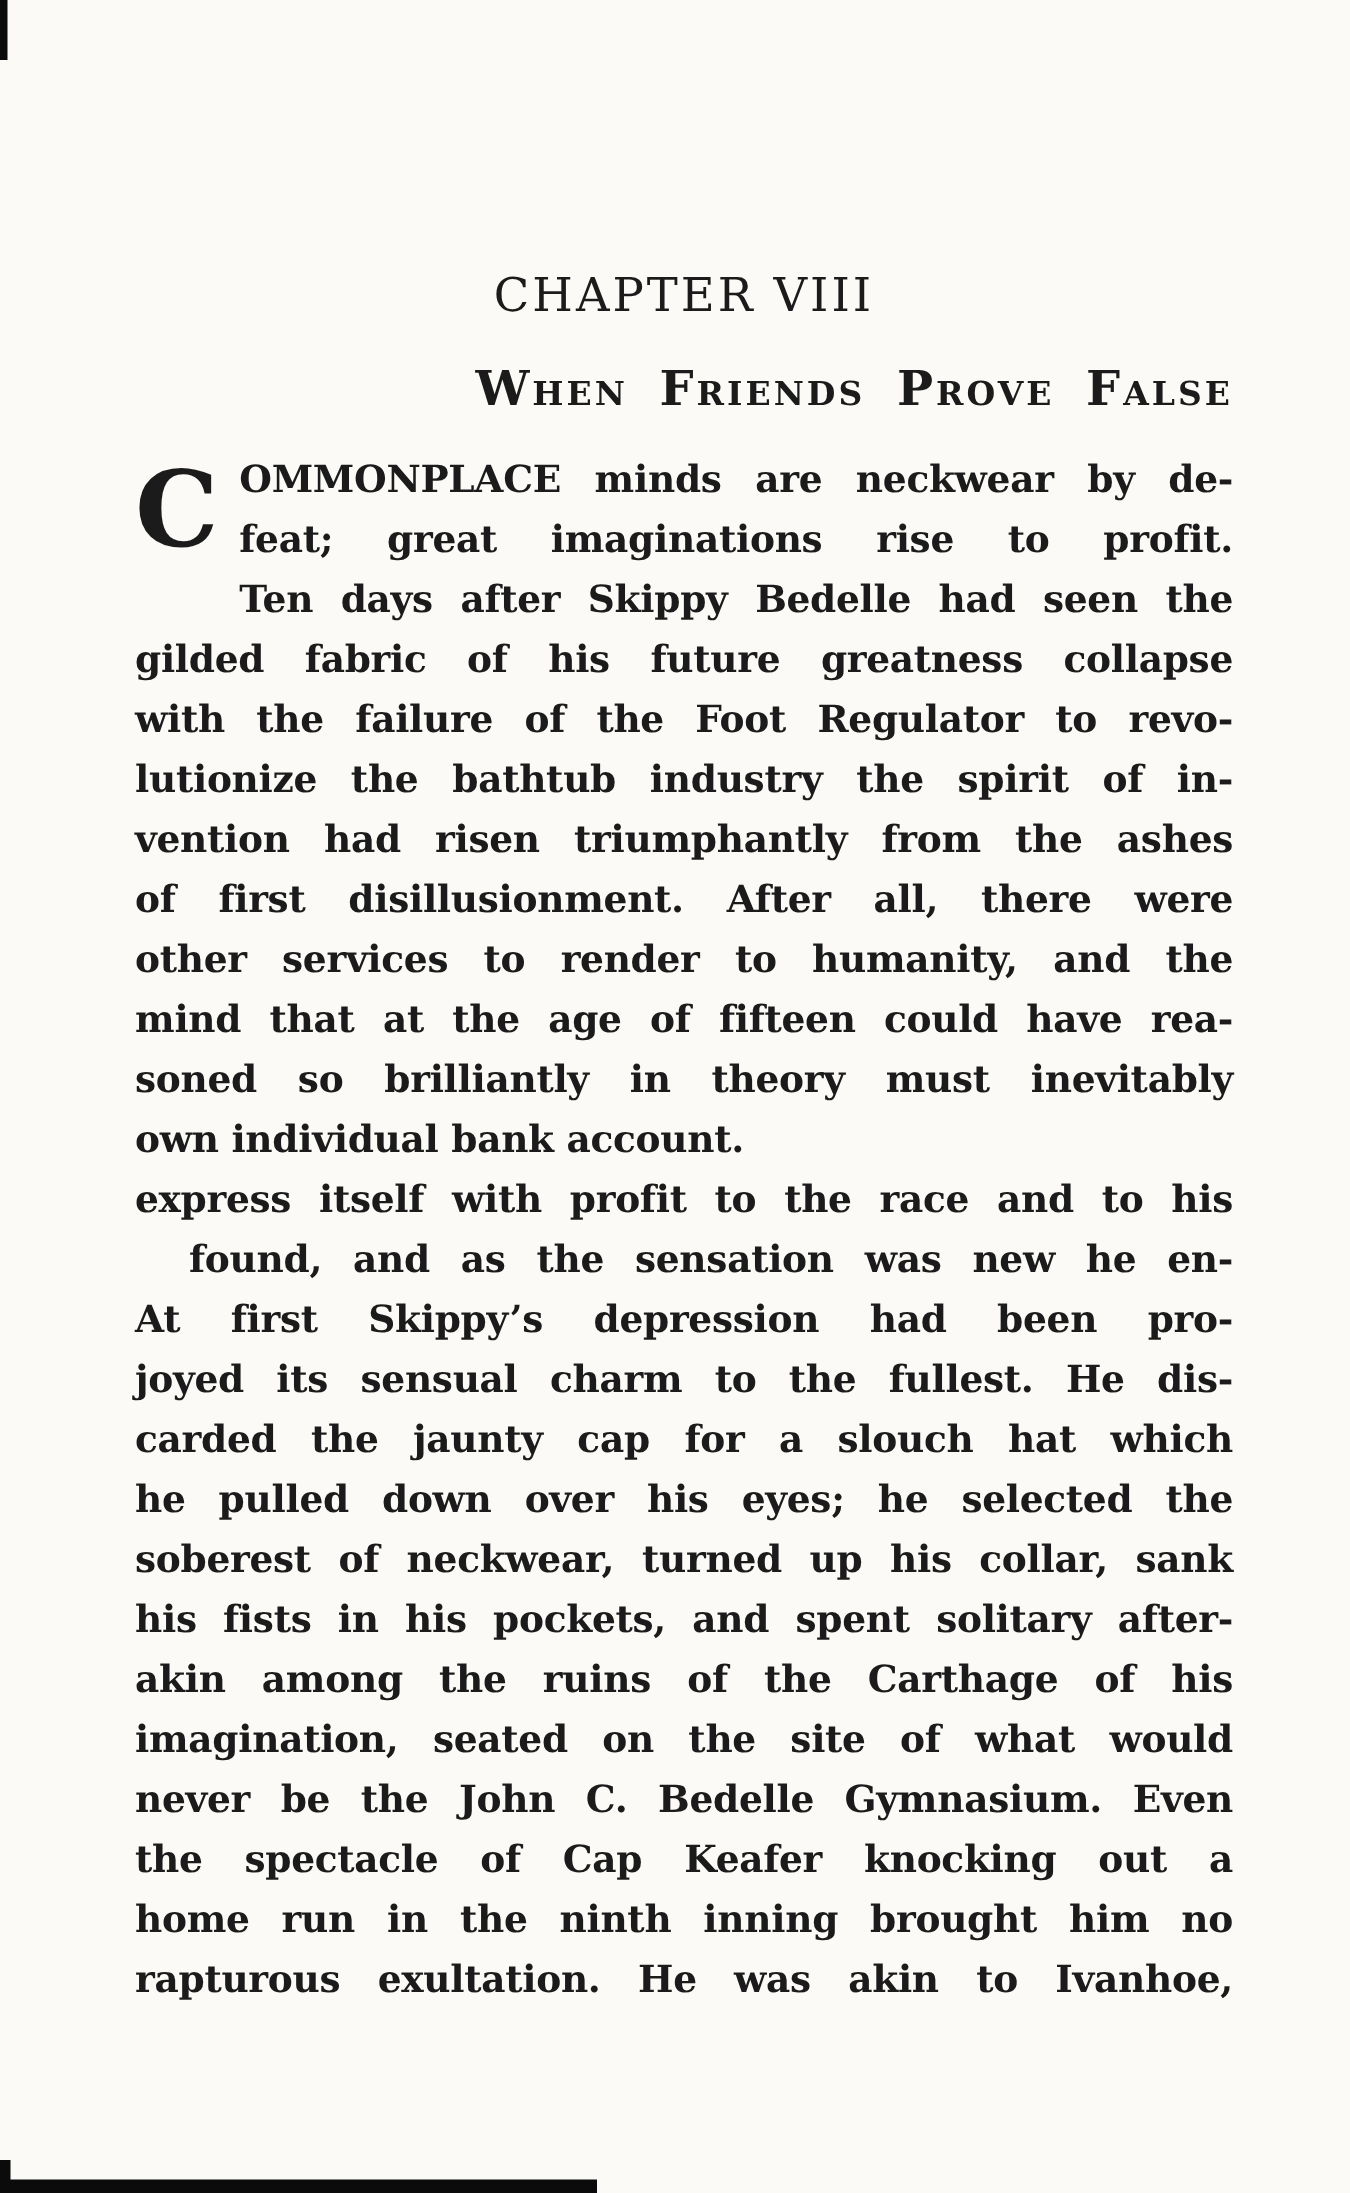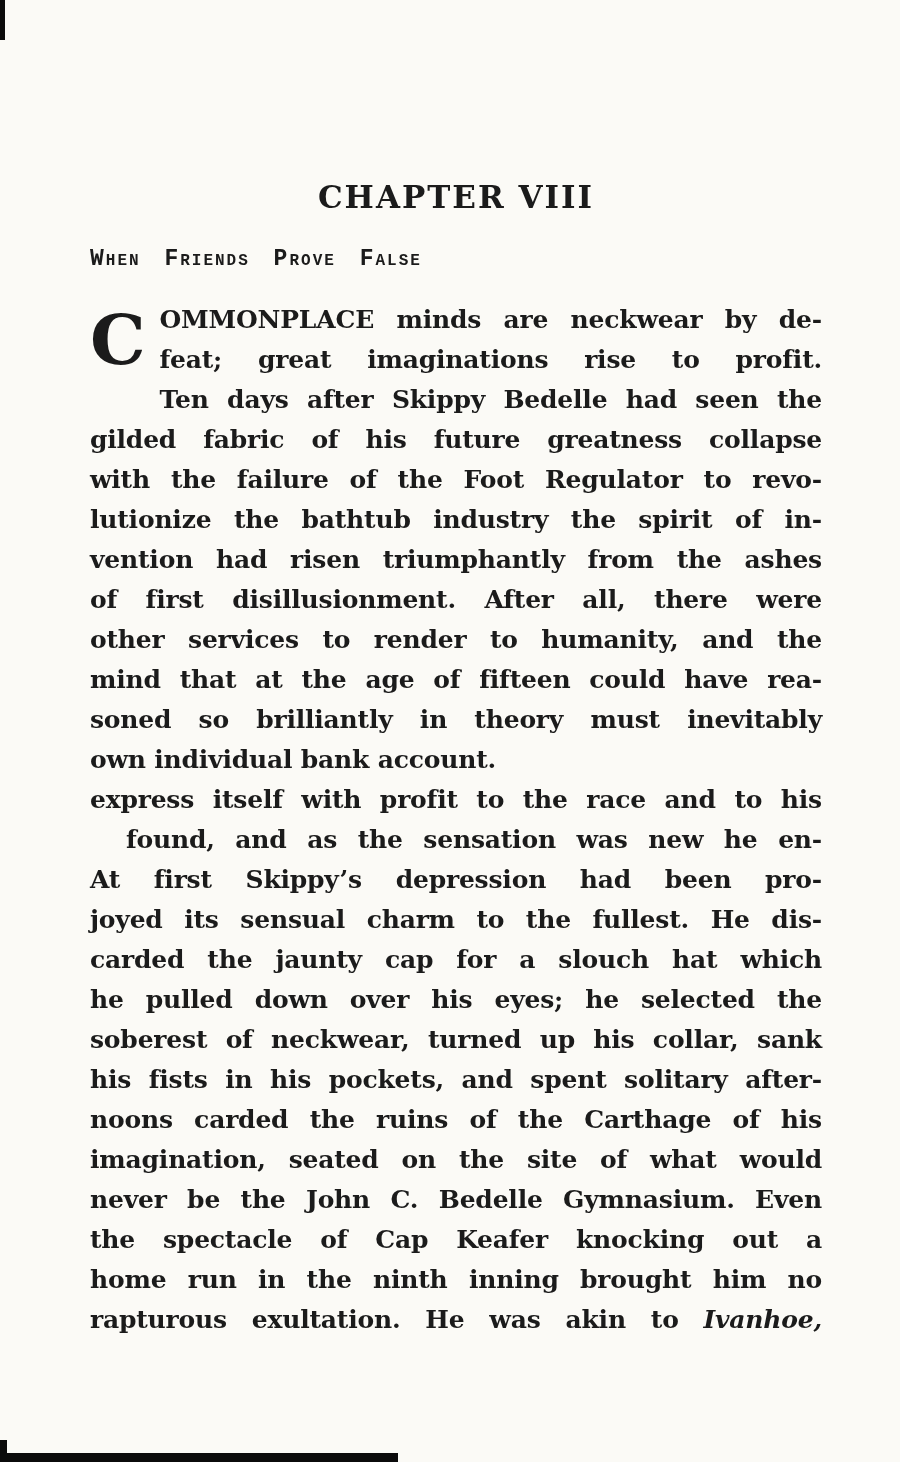--- a/index.html
+++ b/index.html
@@ -15,36 +15,35 @@
     background: var(--paper, #fbfaf6);
     color: var(--ink, #1b1b1b);
   }
   .column {
     position: absolute;
     left: 90px; top: 180px;
     width: 732px;
   }
   .chapter {
     font-size: 31px;
-    font-weight: bold;
+    font-weight: normal;
     line-height: 34px;
     text-align: center;
     letter-spacing: 2px;
     margin: 0 0 30px 0;
   }
   .subtitle {
-    font-size: 23px;
+    font-size: 32px;
     font-weight: bold;
     line-height: 30px;
-    text-align: left;
+    text-align: right;
     font-variant: small-caps;
     letter-spacing: 2px;
     word-spacing: 8px;
     margin: 0 0 26px 0;
-    font-family: Liberation Mono, monospace;
   }
   .body-text {
     font-size: 25px;
     font-weight: bold;
     line-height: 40px;
     letter-spacing: -0.2px;
   }
   .paragraph { margin: 0; }
   .line {
     text-align: justify;
@@ -54,21 +53,21 @@
   .line-last { text-align-last: left; }
   .indent-first .line:first-child { text-indent: 36px; }
   .dropcap {
     float: left;
     font-size: 70px;
     line-height: 74px;
     height: 78px;
     margin: 3px 14px 0 0;
     font-weight: bold;
   }
-  .italic { font-style: italic; }
+  .italic { }
   .artifact { position: absolute; background: #0b0b0b; }
   .artifact-top-left   { left: 0; top: 0; width: 5px; height: 40px; }
   .artifact-bottom-bar { left: 0; bottom: 0; width: 398px; height: 9px; }
   .artifact-bottom-corner { left: 0; bottom: 0; width: 7px; height: 22px; }
 </style>
 </head>
 <body>
 
 <div class="page">
 
@@ -105,21 +104,21 @@
 
       <div class="paragraph indent-first">
         <div>
             <div class="line">found, and as the sensation was new he en-</div>
             <div class="line">At first Skippy’s depression had been pro-</div>
             <div class="line">joyed its sensual charm to the fullest.  He dis-</div>
             <div class="line">carded the jaunty cap for a slouch hat which</div>
             <div class="line">he pulled down over his eyes; he selected the</div>
             <div class="line">soberest of neckwear, turned up his collar, sank</div>
             <div class="line">his fists in his pockets, and spent solitary after-</div>
-            <div class="line">noons carded the ruins of the Carthage of his</div>
+            <div class="line">akin among the ruins of the Carthage of his</div>
             <div class="line">imagination, seated on the site of what would</div>
             <div class="line">never be the John C. Bedelle Gymnasium.  Even</div>
             <div class="line">the spectacle of Cap Keafer knocking out a</div>
             <div class="line">home run in the ninth inning brought him no</div>
             <div class="line"><span>rapturous exultation.  He was akin to </span><span class="italic">Ivanhoe,</span></div>
           </div>
       </div>
 
     </div>
   </div>

